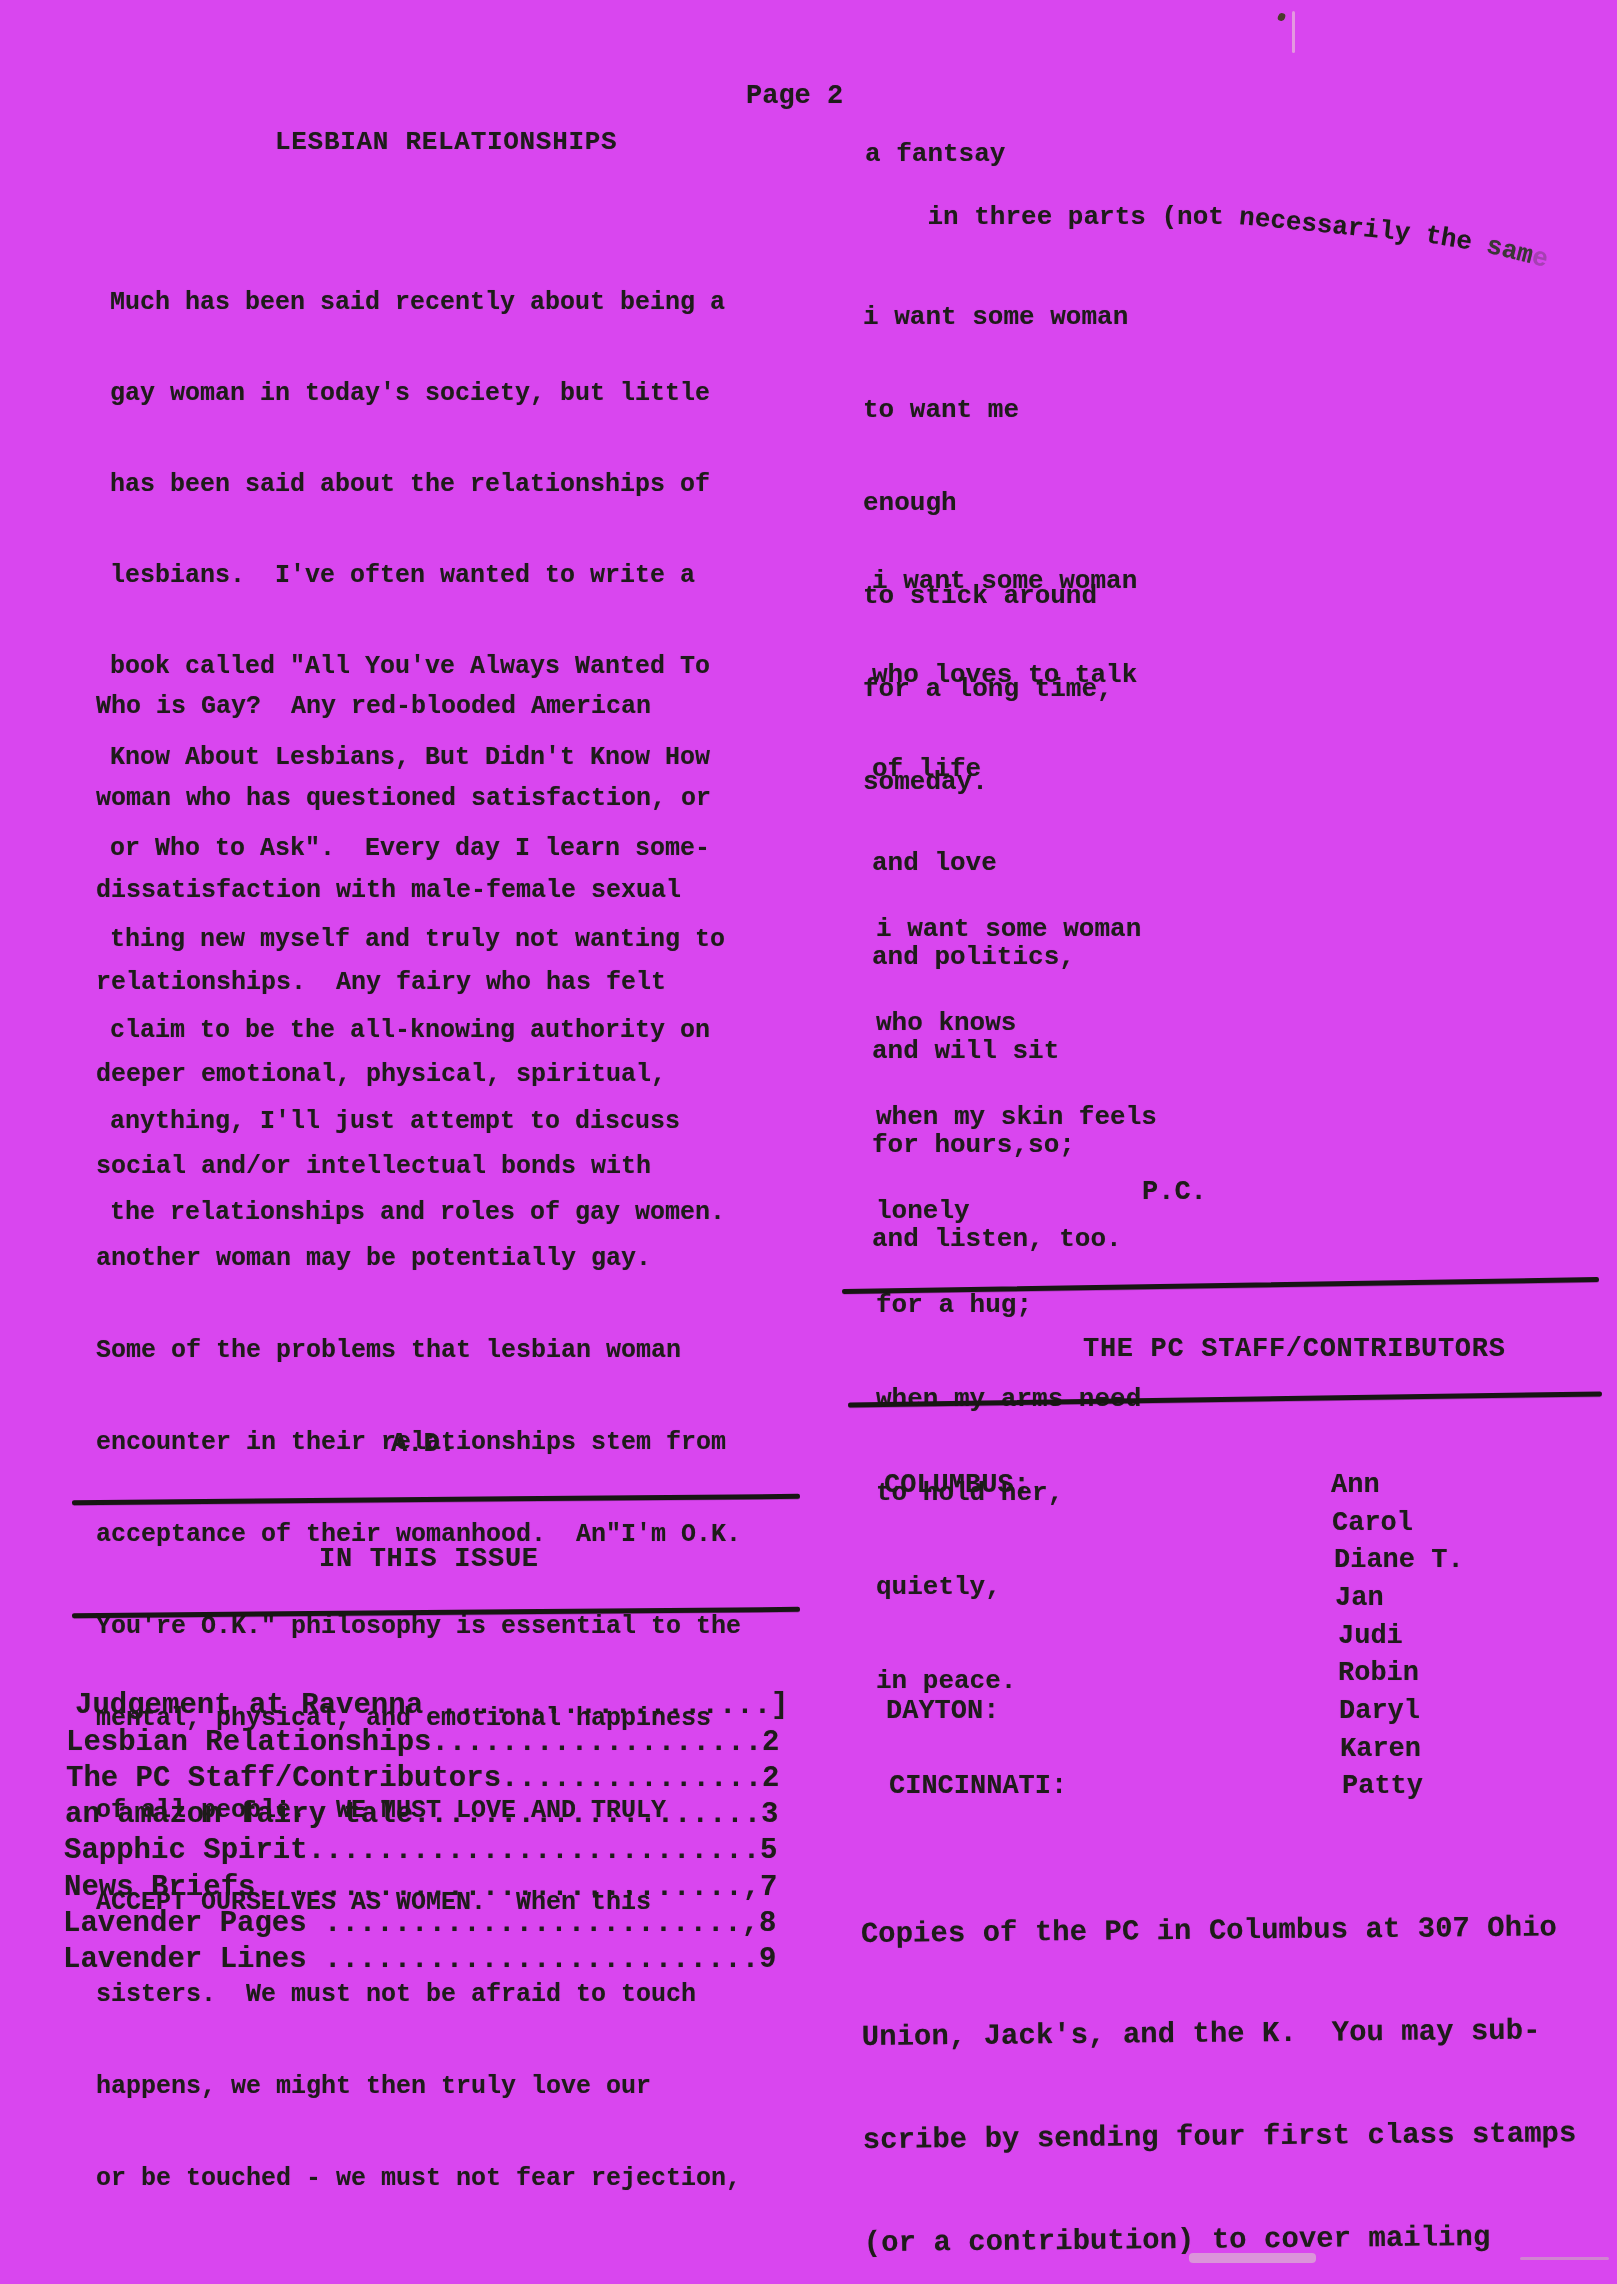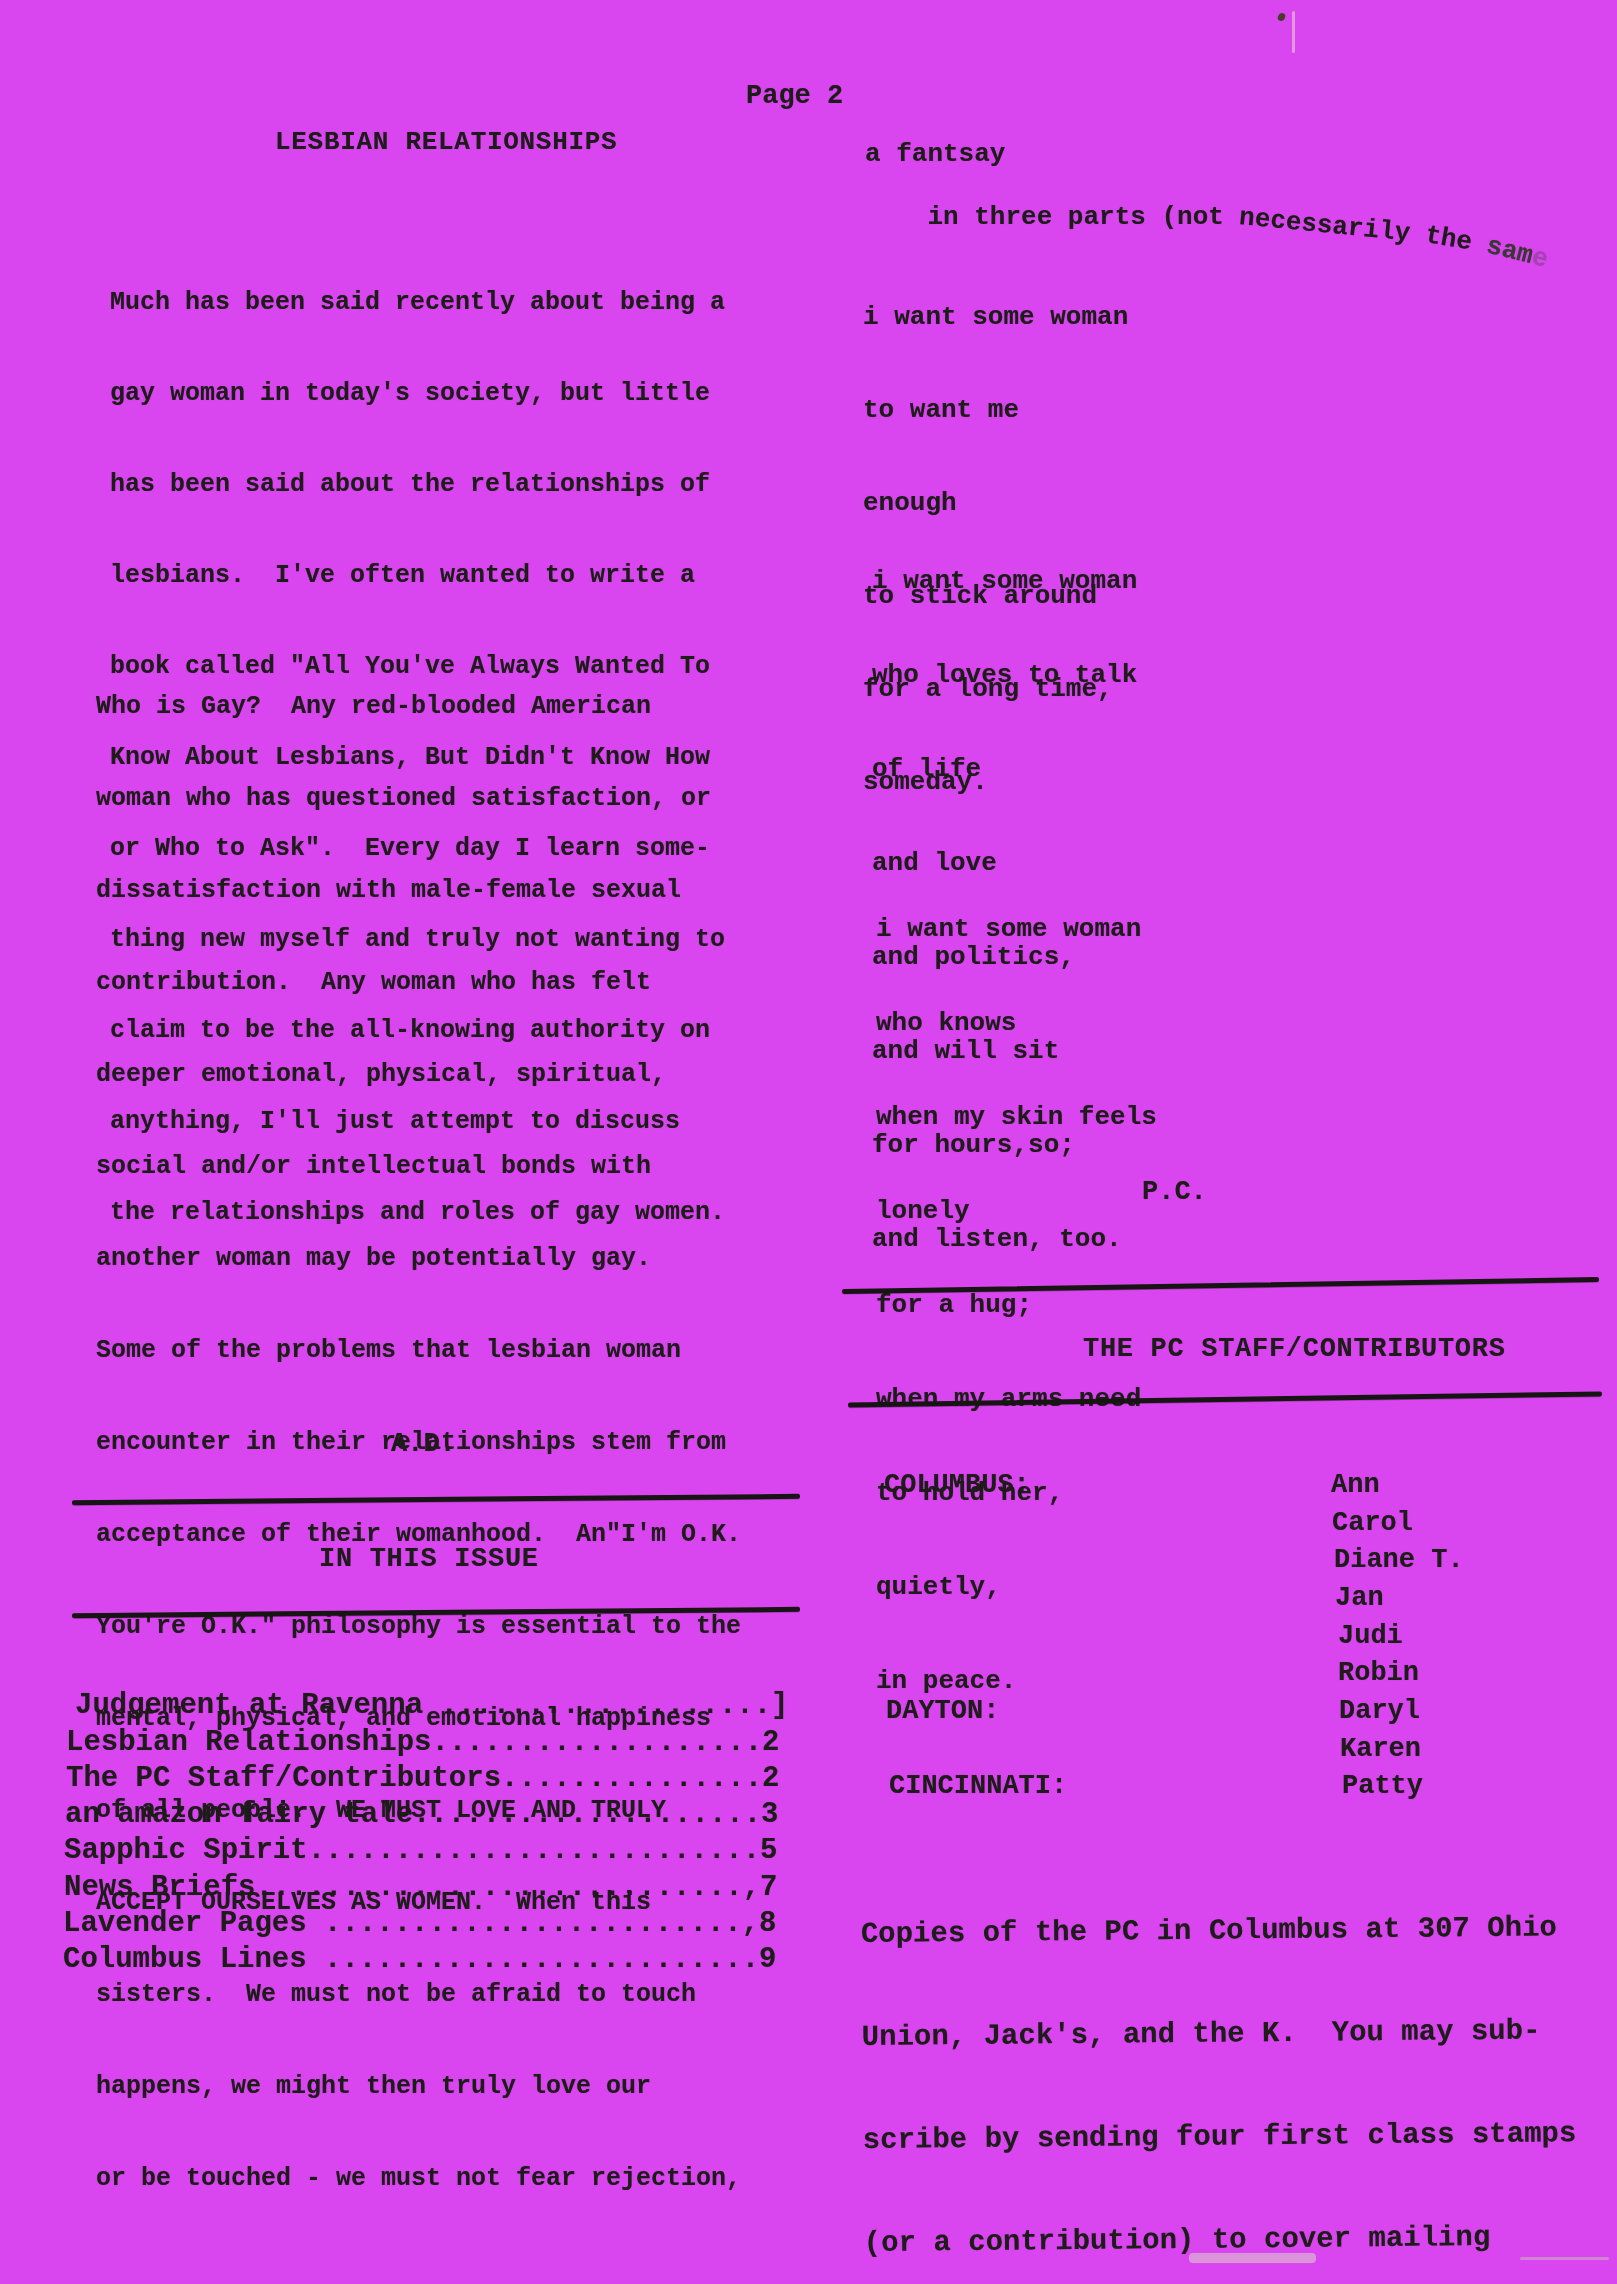--- a/index.html
+++ b/index.html
@@ -71,21 +71,21 @@
     <div>thing new myself and truly not wanting to</div>
     <div>claim to be the all-knowing authority on</div>
     <div>anything, I'll just attempt to discuss</div>
     <div>the relationships and roles of gay women.</div>
   </div>
 
   <div class="abs tw sz37 lh50" style="left:96px;top:632px;">
     <div>Who is Gay?  Any red-blooded American</div>
     <div>woman who has questioned satisfaction, or</div>
     <div>dissatisfaction with male-female sexual</div>
-    <div>contribution.  Any woman who has felt</div>
+    <div>relationships.  Any fairy who has felt</div>
     <div>deeper emotional, physical, spiritual,</div>
     <div>social and/or intellectual bonds with</div>
     <div>another woman may be potentially gay.</div>
     <div>Some of the problems that lesbian woman</div>
     <div>encounter in their relationships stem from</div>
     <div>acceptance of their womanhood.  An"I'm O.K.</div>
     <div>You're O.K." philosophy is essential to the</div>
     <div>mental, physical, and emotional happiness</div>
     <div>of all people.  WE MUST LOVE AND TRULY</div>
     <div>ACCEPT OURSELVES AS WOMEN.  When this</div>
@@ -106,21 +106,21 @@
 
   <div class="rule" style="left:72px;top:1610px;width:728px;transform:rotate(-0.5deg);"></div>
 
   <div class="abs tw sz42" style="left:75px;top:1689px;">Judgement at Ravenna ...................]</div>
   <div class="abs tw sz42" style="left:66px;top:1726px;">Lesbian Relationships...................2</div>
   <div class="abs tw sz42" style="left:66px;top:1762px;">The PC Staff/Contributors...............2</div>
   <div class="abs tw sz42" style="left:65px;top:1798px;">an amazon fairy tale....................3</div>
   <div class="abs tw sz42" style="left:64px;top:1834px;">Sapphic Spirit..........................5</div>
   <div class="abs tw sz42" style="left:64px;top:1871px;">News Briefs............................,7</div>
   <div class="abs tw sz42" style="left:63px;top:1907px;">Lavender Pages ........................,8</div>
-  <div class="abs tw sz42" style="left:63px;top:1943px;">Columbus Lines .........................9</div>
+  <div class="abs tw sz42" style="left:63px;top:1943px;">Lavender Lines .........................9</div>
 
   <div class="abs tw sz38" style="left:865px;top:139px;">a fantsay</div>
 
   <div class="abs tw sz38" style="left:865px;top:172px;">
     <span>in three parts (not </span><span class="arc a1"><span>necessarily </span><span class="arc a2"><span>the </span><span class="arc a3"><span>sam</span><span class="fade">e</span></span></span></span>
   </div>
 
   <div class="abs tw sz38 lh48" style="left:863px;top:241px;">
     <div>i want some woman</div>
     <div>to want me</div>

